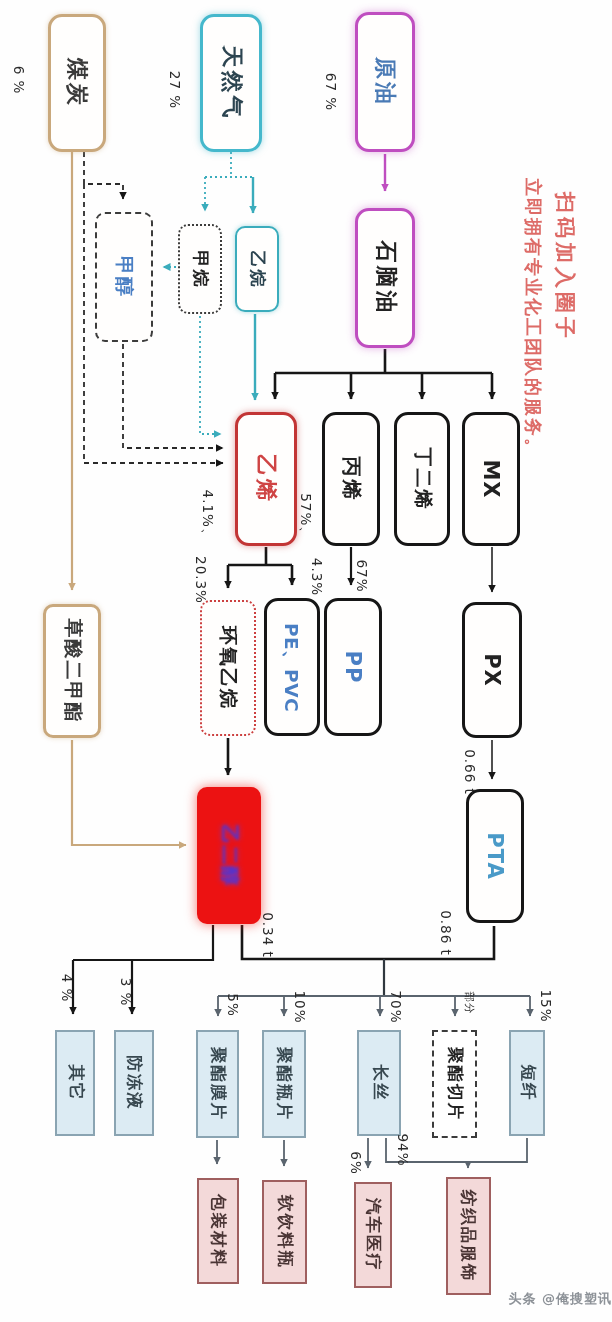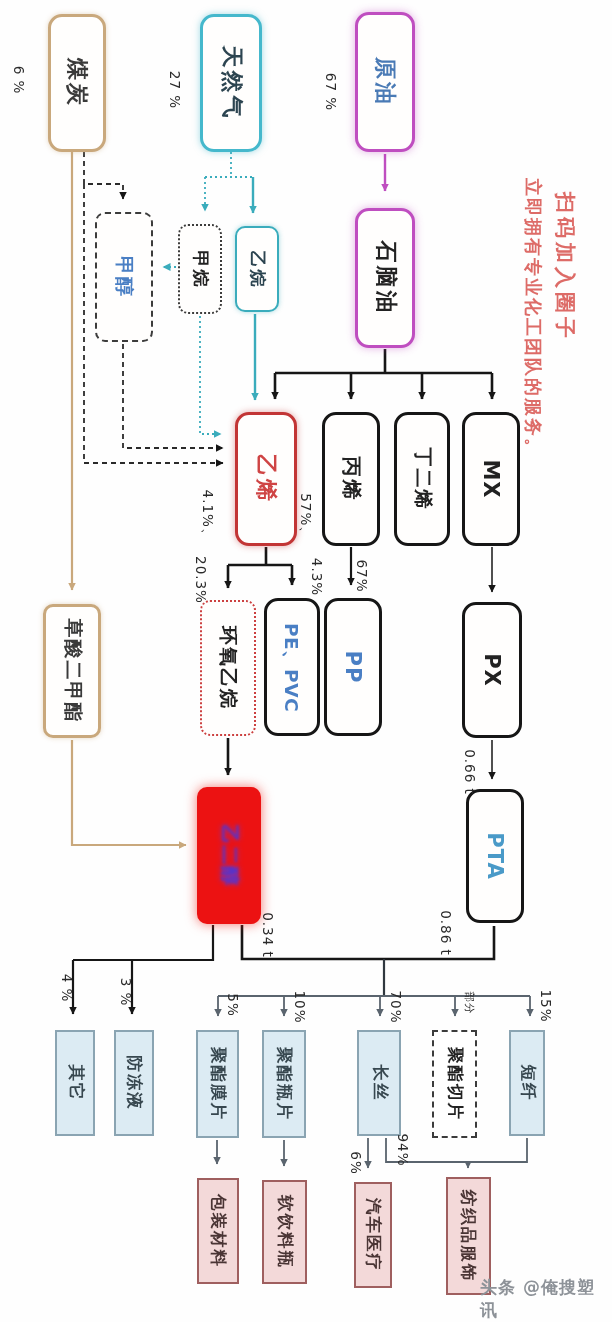--- a/index.html
+++ b/index.html
@@ -40,21 +40,21 @@
   .lat .rot{font-size:21px;font-weight:700;letter-spacing:1px;}
   .lat19 .rot{font-size:18.5px;font-weight:700;letter-spacing:0.5px;}
   .plabel{position:absolute;display:flex;align-items:center;justify-content:center;}
   .plabel .rot{font-size:13.5px;font-weight:500;letter-spacing:1px;color:#2a2a2a;}
   .plabel.tiny .rot{font-size:10.5px;}
   .promo{position:absolute;display:flex;align-items:center;justify-content:center;}
   .promo .rot{font-weight:700;color:rgba(214,74,70,.82);}
   .promo.l1 .rot{font-size:21px;letter-spacing:4px;}
   .promo.l2 .rot{font-size:18px;letter-spacing:2px;}
   .watermark{position:absolute;left:480px;top:1286px;width:132px;height:26px;
-             font-size:17px;font-weight:700;color:#8d9298;letter-spacing:1px;
+             font-size:13px;font-weight:700;color:#8d9298;letter-spacing:1px;
              display:flex;align-items:center;justify-content:flex-end;}
 </style>
 </head>
 <body>
 
 <div class="canvas">
 
   <svg class="wires" width="612" height="1322" viewBox="0 0 612 1322">
     <defs>
       <marker id="mk-black" markerWidth="10" markerHeight="9" refX="7.5" refY="4" orient="auto" markerUnits="userSpaceOnUse">

